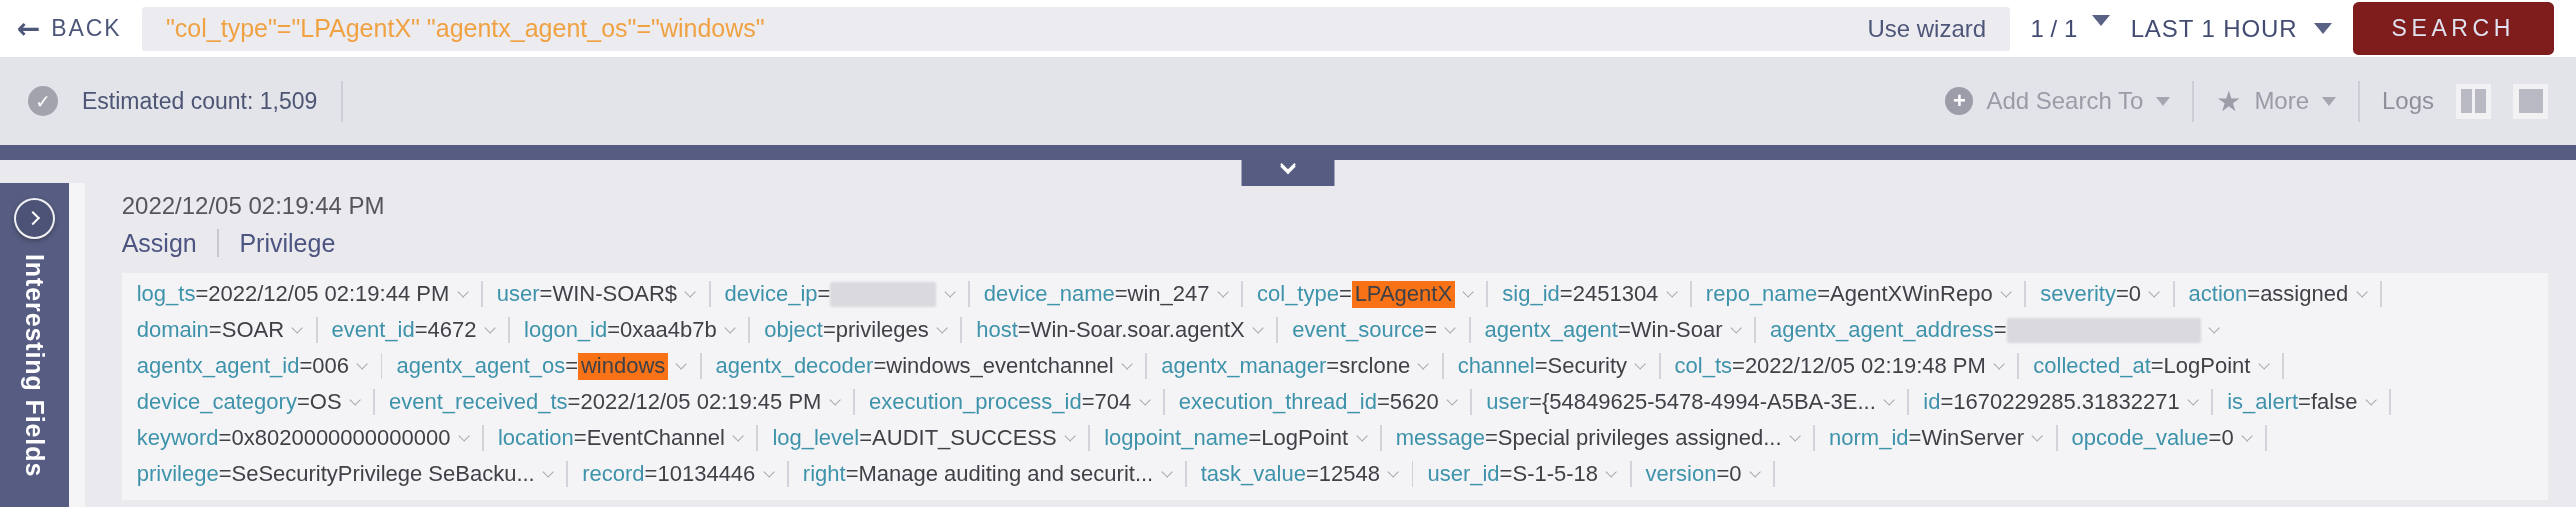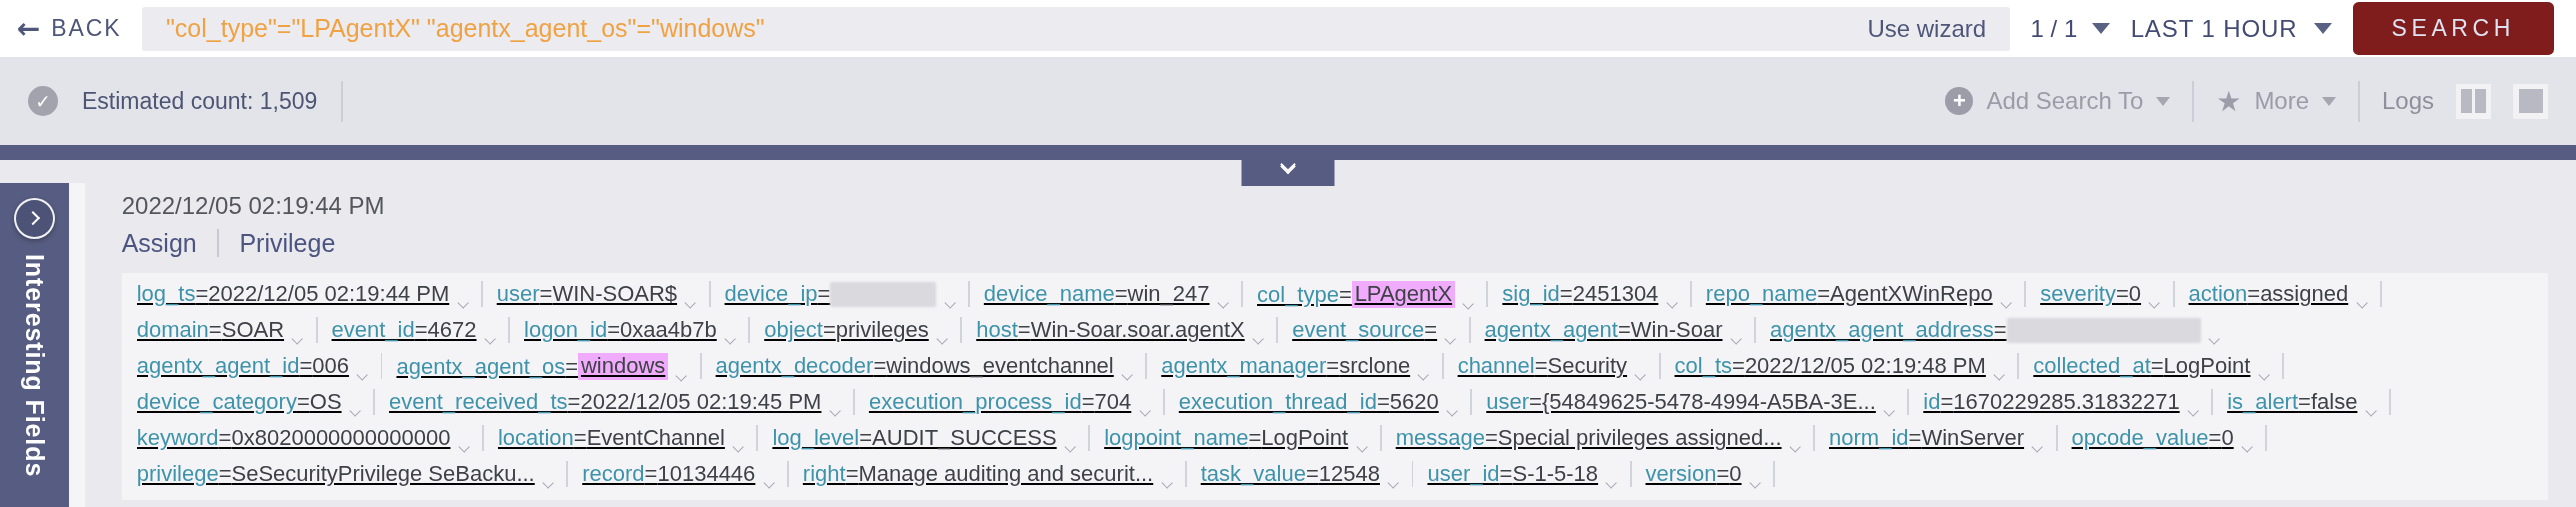--- a/index.html
+++ b/index.html
@@ -6,21 +6,21 @@
   html,body { width:2576px; height:507px; overflow:hidden; }
   body { font-family:"Liberation Sans","DejaVu Sans",sans-serif; background:#e9e9ee; }
 
   
   .topbar { height:57px; background:#ffffff; display:flex; align-items:center; padding:0 22px 0 16.7px; gap:20.4px; }
   .back { display:flex; align-items:center; gap:9.3px; color:#4e5679; font-size:23px; letter-spacing:1.9px; cursor:pointer; flex:0 0 auto; }
   .back .arrow { font-family:"DejaVu Sans",sans-serif; font-size:28px; font-weight:bold; color:#4e5679; }
   .querybox { flex:1 1 auto; height:44px; background:#ececf0; border-radius:2.8px; display:flex; align-items:center; padding:0 24px; gap:18.5px; min-width:0; }
   .query { color:#f0a243; font-size:25px; white-space:nowrap; overflow:hidden; flex:1 1 auto; }
   .usewizard { color:#4e5679; font-size:24px; white-space:nowrap; flex:0 0 auto; cursor:pointer; }
-  .pager { display:flex; align-items:center; gap:15px; color:#434b73; font-size:24px; white-space:nowrap; cursor:pointer; }
+  .pager { display:flex; align-items:flex-start; gap:15px; color:#434b73; font-size:24px; white-space:nowrap; cursor:pointer; }
   .tri { width:0; height:0; border-left:9.3px solid transparent; border-right:9.3px solid transparent; border-top:11px solid #5a6284; }
   .timerange { display:flex; align-items:center; gap:16.7px; color:#434b73; font-size:24px; letter-spacing:0.9px; white-space:nowrap; cursor:pointer; }
   .searchbtn { background:#7f1d1d; color:#dfe2f0; border:none; border-radius:5.6px; font-size:23px; letter-spacing:4.6px; padding:13px 39px; font-family:inherit; cursor:pointer; }
 
   
   .statusbar { height:88px; background:#e3e3ea; display:flex; align-items:center; padding:0 28px; gap:24px; }
   .checkcircle { width:30px; height:30px; border-radius:50%; background:#a3a3ae; color:#ffffff; display:flex; align-items:center; justify-content:center; font-size:18.5px; font-family:"DejaVu Sans",sans-serif; flex:0 0 auto; }
   .estcount { color:#4d5574; font-size:23px; white-space:nowrap; }
   .vdiv { width:1.9px; height:41px; background:#cdcdd6; flex:0 0 auto; }
   .sb-right { margin-left:auto; display:flex; align-items:center; gap:22px; }
@@ -48,25 +48,25 @@
   .sb-title { margin-top:15px; writing-mode:vertical-rl; color:#ffffff; font-weight:bold; font-size:25px; letter-spacing:0.9px; white-space:nowrap; }
   .gapstrip { width:15.7px; background:#f5f5f8; margin-top:23px; flex:0 0 auto; }
 
   .content { flex:1 1 auto; padding:31.5px 28px 0 37px; min-width:0; }
   .timestamp { color:#55565c; font-size:24px; }
   .actions { margin-top:9.3px; display:flex; align-items:center; gap:20.4px; }
   .actionlink { color:#4c5480; font-size:25px; cursor:pointer; }
   .actsep { width:1.9px; height:28px; background:#c8c8d1; }
   .fieldsbox { margin-top:15px; background:#f4f4f7; padding:3.7px 15px 7.4px 15px; }
   .field-row { display:flex; align-items:center; height:36px; white-space:nowrap; overflow:hidden; }
-  .field { display:inline-flex; align-items:flex-end; font-size:22px; cursor:pointer;text-decoration:underline; }
+  .field { display:inline-flex; align-items:center; font-size:22px; cursor:pointer; }
   .fkey { color:#3e93ab; }
   .feq { color:#3f4147; }
   .fval { color:#3f4147; }
-  .fval.hl { background:#f0abfc; padding:0.9px 2.8px; }
+  .fval.hl { background:#f97316; padding:0.9px 2.8px; }
   .redacted { display:inline-block; height:25px; background:#d9d9de; border-radius:1.9px; filter:blur(1.1px); }
   .chev { width:8.3px; height:8.3px; border-right:1.9px solid #a3a3ad; border-bottom:1.9px solid #a3a3ad; transform:rotate(45deg); margin-left:9.3px; margin-top:-5.6px; flex:0 0 auto; }
   .fdiv { width:1.9px; height:26px; background:#d2d2da; margin:0 14px; flex:0 0 auto; }
 </style>
 </head>
 <body>
 
 <div class="topbar">
   <div class="back">
     <span class="arrow">←</span>

